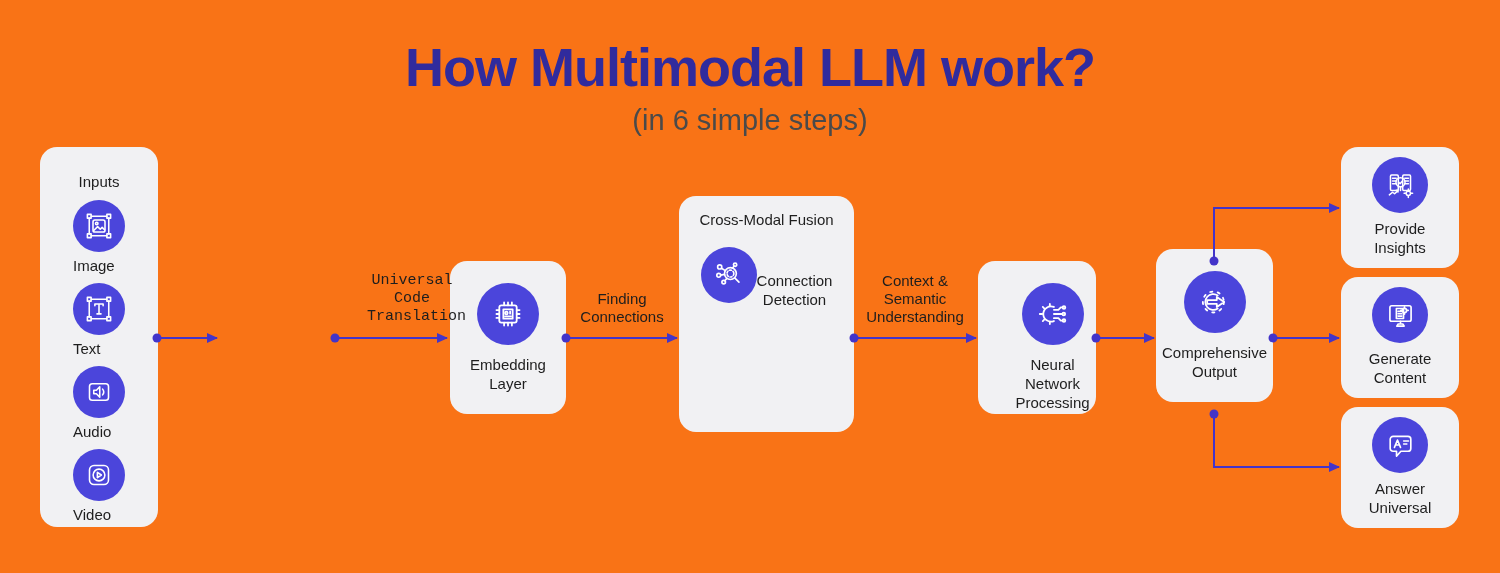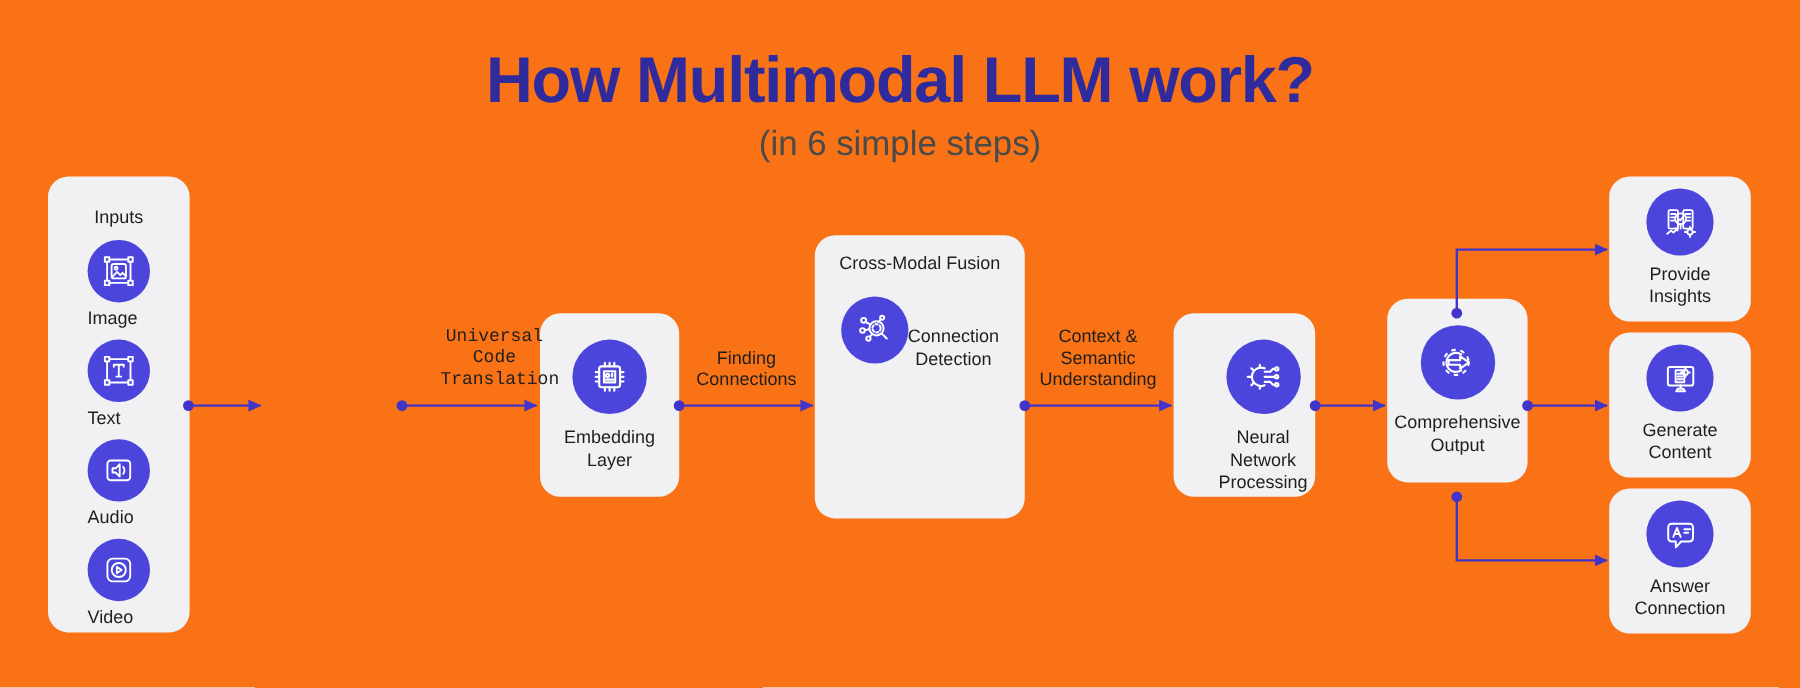--- a/index.html
+++ b/index.html
@@ -290,21 +290,21 @@
     <div class="lbl">Generate
 Content</div>
   </div>
   <div class="panel out o3">
     <div class="circle">
         <svg class="ic" width="33" height="33">
           <use href="#i-answer"></use>
         </svg>
       </div>
     <div class="lbl">Answer
-Connection</div>
+Universal</div>
   </div>
 
   <div class="flow-lbl fl1">Universal
 Code
 Translation</div>
   <div class="flow-lbl fl2">Finding
 Connections</div>
   <div class="flow-lbl fl3">Context &amp;
 Semantic
 Understanding</div>

